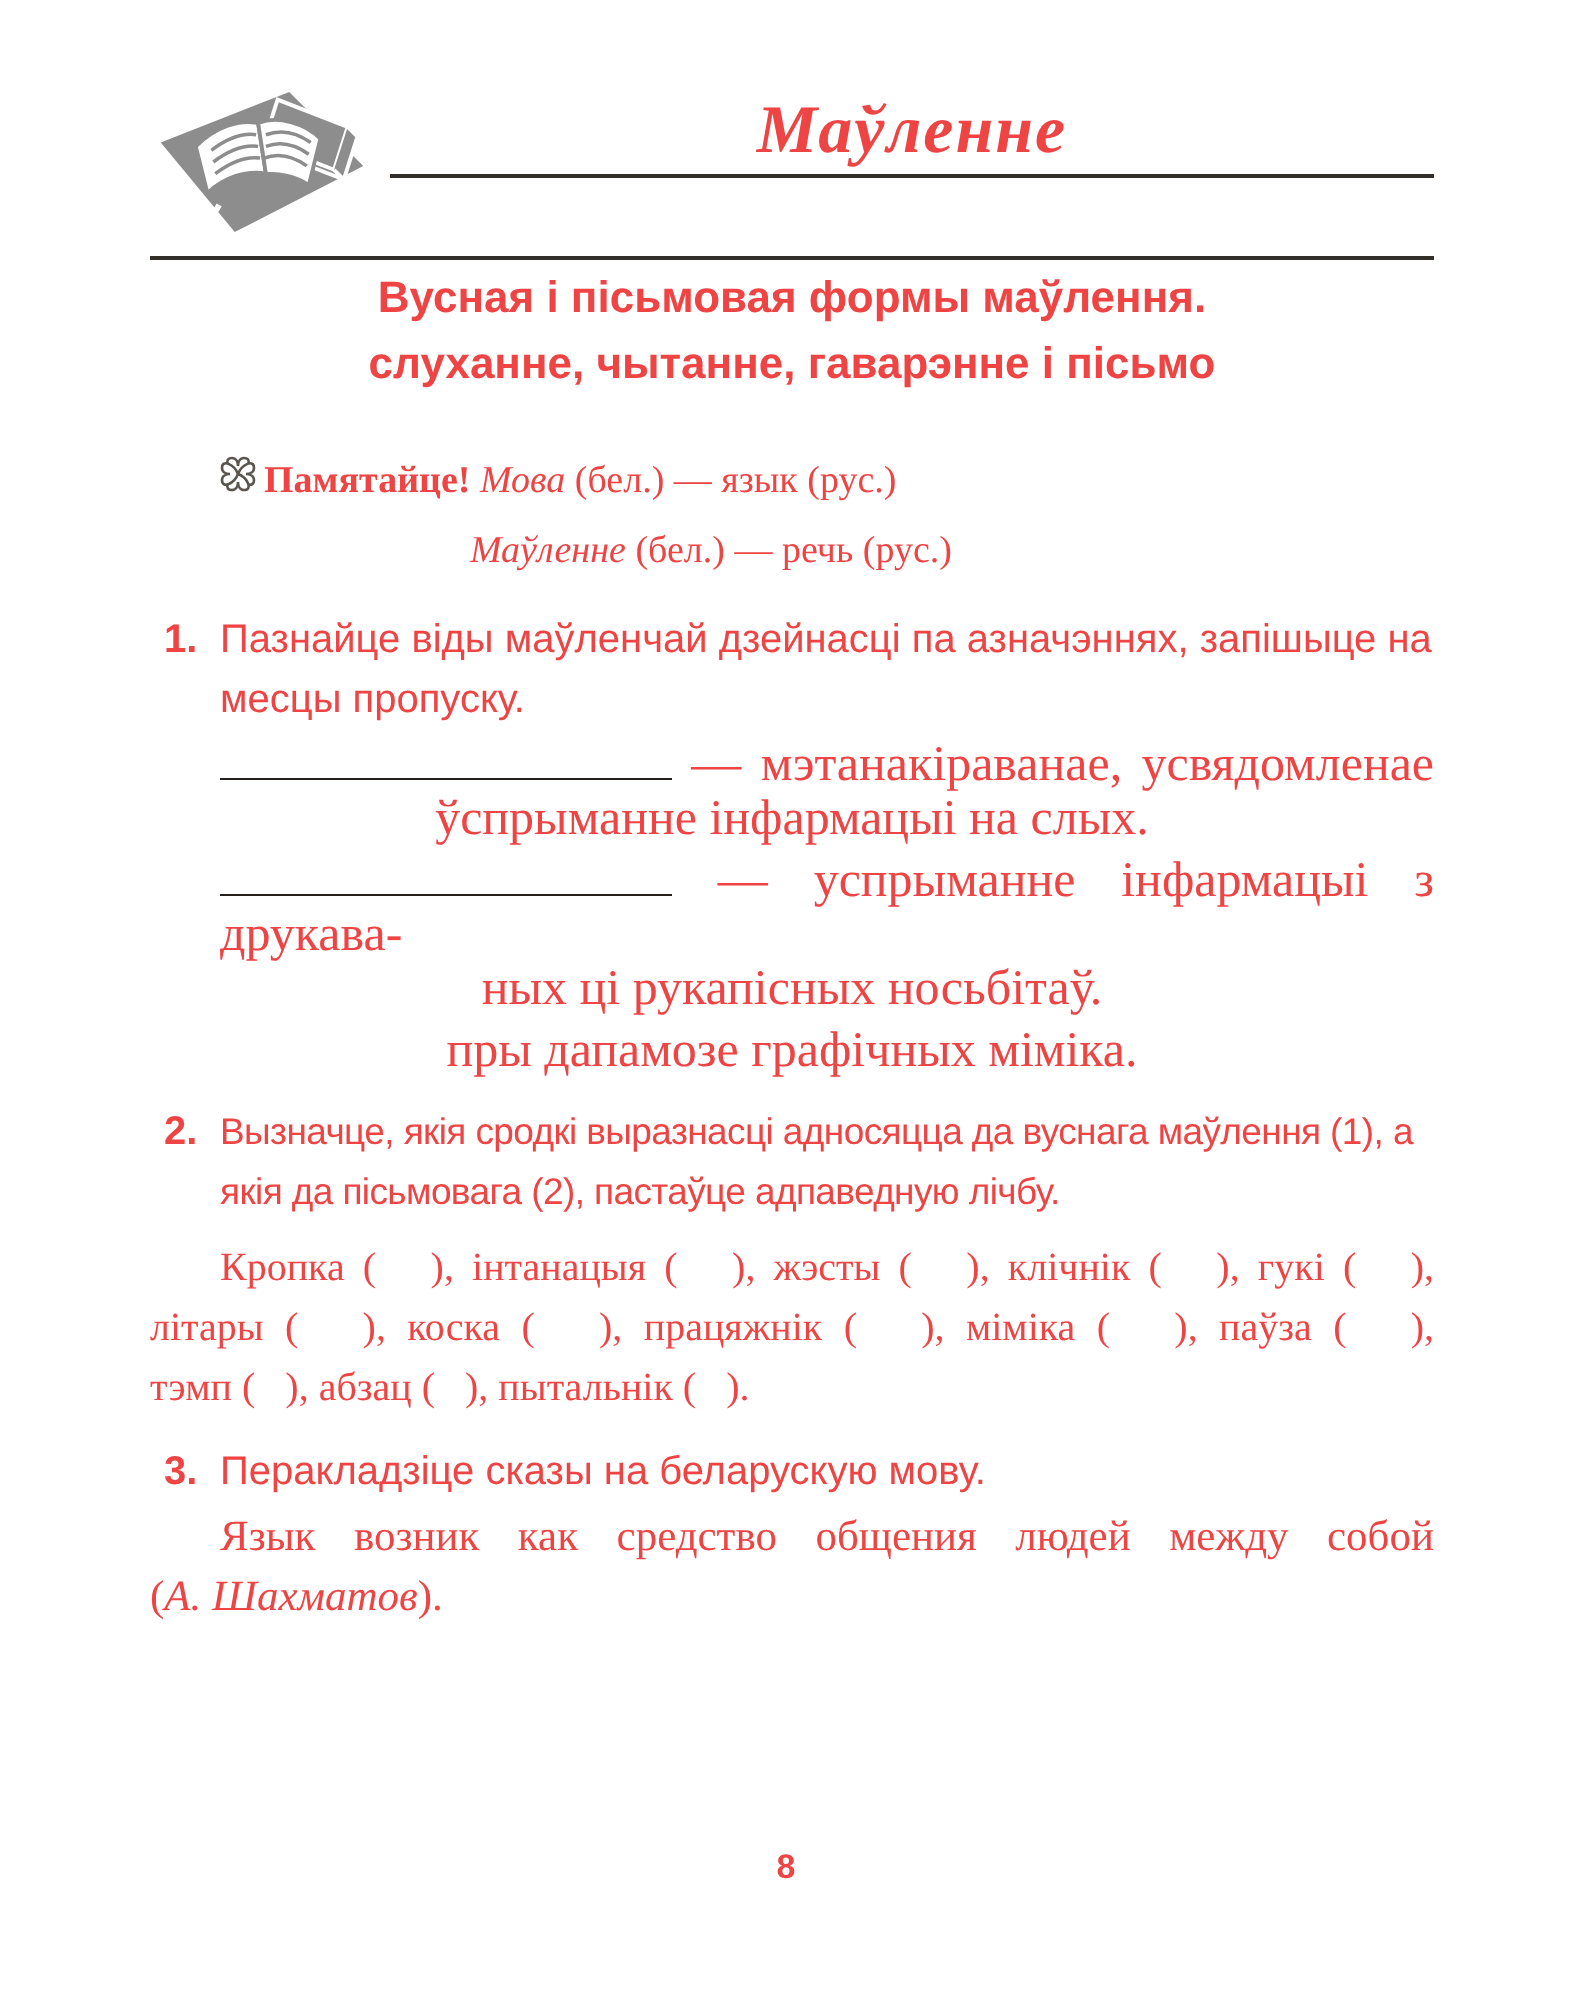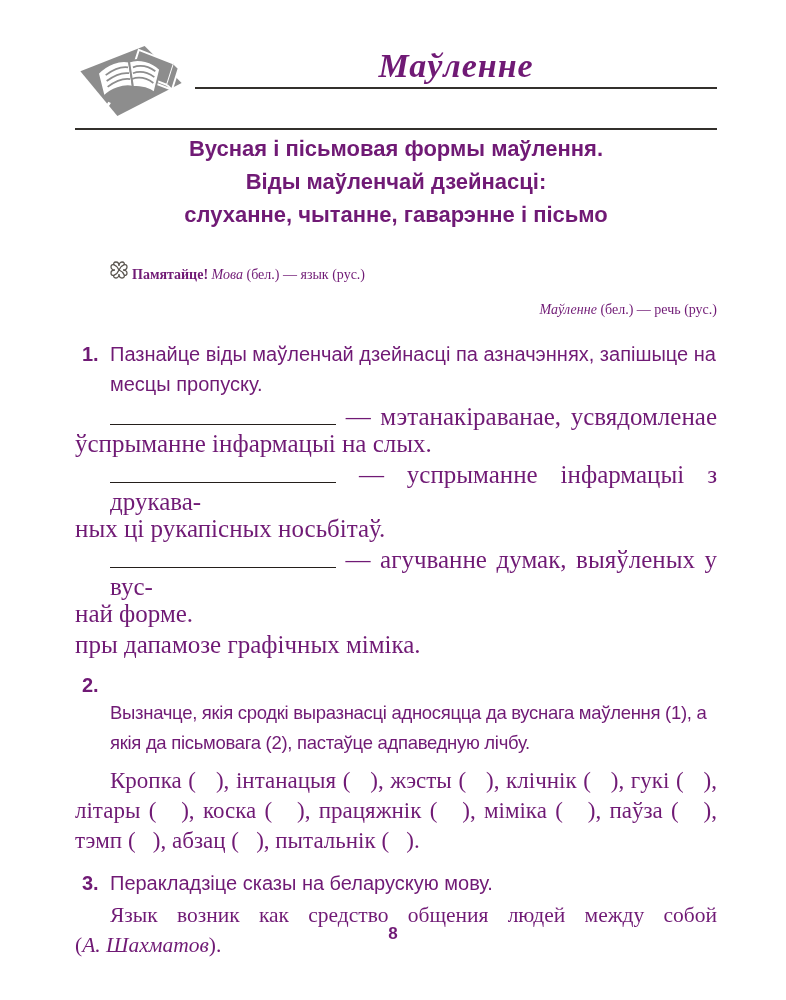--- a/index.html
+++ b/index.html
@@ -1,21 +1,21 @@
 <!DOCTYPE html>
 <html><head>
 <meta charset="utf-8">
 <style>
   * { box-sizing: border-box; }
   html,body { margin:0; padding:0; background:#ffffff; }
   .page {
     position: relative;
     width: 786px; height: 1000px;
     background: #ffffff;
-    color: #701a75;
+    color: #ef4444;
     font-family: "Liberation Serif", serif;
     overflow: hidden;
   }
   .content { position: absolute; left: 75px; top: 40px; width: 642px; }
 
   
   .header { position: relative; height: 92px; }
   .books-icon { position: absolute; left: 0; top: 4px; width: 112px; height: 74px; }
   .title-band {
     position: absolute; left: 120px; right: 0; top: 0; height: 49px;
@@ -29,48 +29,48 @@
   .full-rule { position: absolute; left: 0; right: 0; top: 88px; border-bottom: 2px solid #33302c; }
 
   
   .section-heading {
     text-align: center;
     font-family: "Liberation Sans", sans-serif;
     font-weight: bold; font-size: 22px; line-height: 33px;
   }
 
   
-  .reminder { margin-top: 24px; font-size: 14px; line-height: 35px; }
+  .reminder { margin-top: 24px; font-size: 19px; line-height: 35px; }
   .reminder-row1 { padding-left: 32px; position: relative; }
   .clover-icon { position: relative; top: 3px; margin-right: 1px; }
   .reminder-label { font-weight: bold; }
   .term { font-style: italic; }
-  .reminder-row2 { padding-left: 160px; text-align: right; }
+  .reminder-row2 { padding-left: 160px; }
 
   
   .exercise {
     display: flex; margin-top: 12px;
     font-family: "Liberation Sans", sans-serif;
     font-size: 20px; line-height: 30px;
   }
-  .exercise.cond .ex-prompt { font-size: 18.5px; letter-spacing: -0.3px; margin-top: 28px; }
+  .exercise.cond .ex-prompt { font-size: 18.5px; letter-spacing: -0.3px; }
   .ex-num { flex: none; width: 35px; padding-left: 7px; font-weight: bold; }
   .ex-prompt { flex: 1; }
 
   
   .fill { font-size: 25px; line-height: 27px; margin-top: 4px; }
   .fill .l1 { text-align: justify; text-align-last: justify; padding-left: 35px; white-space: normal; }
-  .fill .l2 { text-align: left; }
+  .fill .l2 { text-align: center; }
   .blank {
     display: inline-block; width: 226px; height: 16px;
     border-bottom: 1.6px solid #241f1b;
   }
 
   
-  .wordlist { font-size: 23px; line-height: 30px; margin-top: 8px; }
+  .wordlist { font-size: 20px; line-height: 30px; margin-top: 8px; }
   .wordlist .wl-first { padding-left: 35px; }
   .wordlist .just { text-align: justify; text-align-last: justify; }
 
   
   .trans { font-size: 21.5px; line-height: 30px; margin-top: 2px; }
   .trans .t1 { padding-left: 35px; text-align: justify; text-align-last: justify; }
   .author { font-style: italic; text-align: center; }
 
   
   .pagenum {
@@ -107,21 +107,20 @@
         <path d="M14 60 q5 -10 10 0 q5 10 10 0" stroke="#ffffff" stroke-width="3" fill="none"></path>
       </svg>
       <div class="title-band">
         <span class="page-title">Маўленне</span>
       </div>
       <div class="full-rule"></div>
     </div>
 
     <div class="section-heading">
       <div>Вусная і пісьмовая формы маўлення.</div>
-      <div>Віды маўленчай дзейнасці:</div>
       <div>слуханне, чытанне, гаварэнне і пісьмо</div>
     </div>
 
     <div class="reminder">
       <div class="reminder-row1">
         <svg class="clover-icon" width="24" height="24" viewBox="0 0 24 24" xmlns="http://www.w3.org/2000/svg">
           <g fill="#ffffff" stroke="#5a554f" stroke-width="1.3">
             <path d="M12 12 C 7 10, 4.5 4, 9 4 C 11 4, 12 6, 12 8 C 12 6, 13 4, 15 4 C 19.5 4, 17 10, 12 12 Z"></path>
             <path transform="rotate(90 12 12)" d="M12 12 C 7 10, 4.5 4, 9 4 C 11 4, 12 6, 12 8 C 12 6, 13 4, 15 4 C 19.5 4, 17 10, 12 12 Z"></path>
             <path transform="rotate(180 12 12)" d="M12 12 C 7 10, 4.5 4, 9 4 C 11 4, 12 6, 12 8 C 12 6, 13 4, 15 4 C 19.5 4, 17 10, 12 12 Z"></path>
@@ -142,24 +141,20 @@
 
     <div class="fill">
       <div class="l1"><span class="blank"></span> <span>— мэтанакіраванае, усвядомленае</span></div>
       <div class="l2">ўспрыманне інфармацыі на слых.</div>
     </div>
     <div class="fill">
       <div class="l1"><span class="blank"></span> <span>— успрыманне інфармацыі з друкава-</span></div>
       <div class="l2">ных ці рукапісных носьбітаў.</div>
     </div>
     <div class="fill">
-      <div class="l1"><span class="blank"></span> <span>— агучванне думак, выяўленых у вус-</span></div>
-      <div class="l2">най форме.</div>
-    </div>
-    <div class="fill">
       <div class="l2">пры дапамозе графічных міміка.</div>
     </div>
 
     <div class="exercise cond">
       <div class="ex-num">2.</div>
       <div class="ex-prompt">Вызначце, якія сродкі выразнасці адносяцца да вуснага маўлення (1), а якія да пісьмовага (2), пастаўце адпаведную лічбу.</div>
     </div>
 
     <div class="wordlist">
       <div class="wl-first just">Кропка (&nbsp;&nbsp;&nbsp;), інтанацыя (&nbsp;&nbsp;&nbsp;), жэсты (&nbsp;&nbsp;&nbsp;), клічнік (&nbsp;&nbsp;&nbsp;), гукі (&nbsp;&nbsp;&nbsp;),</div>

